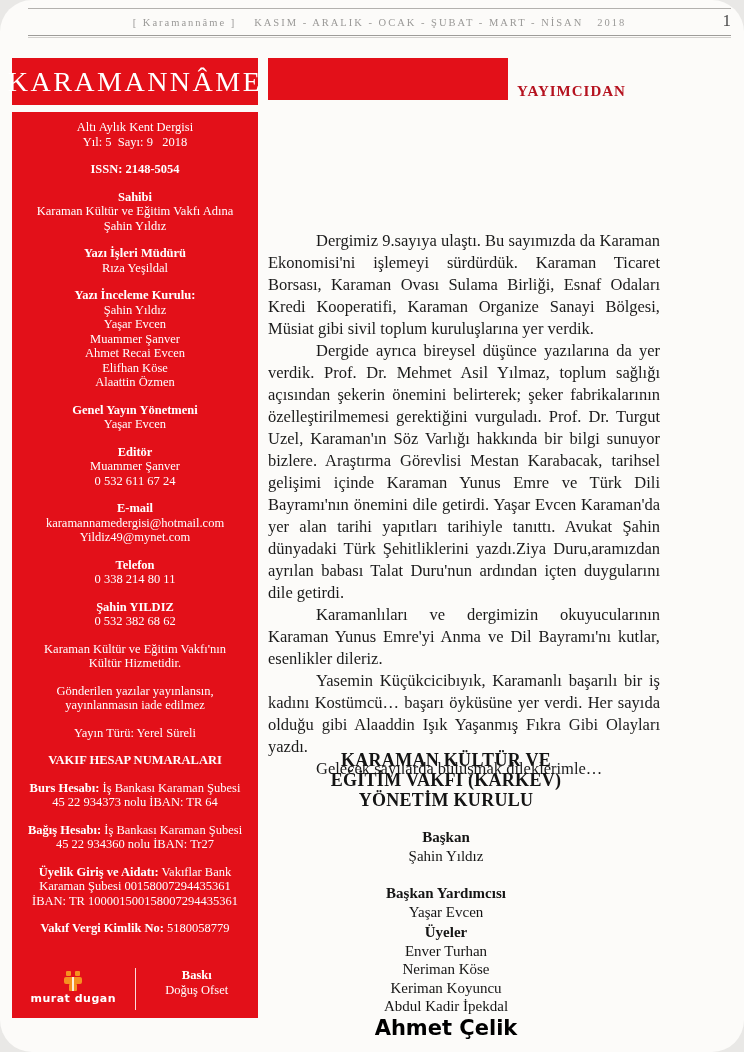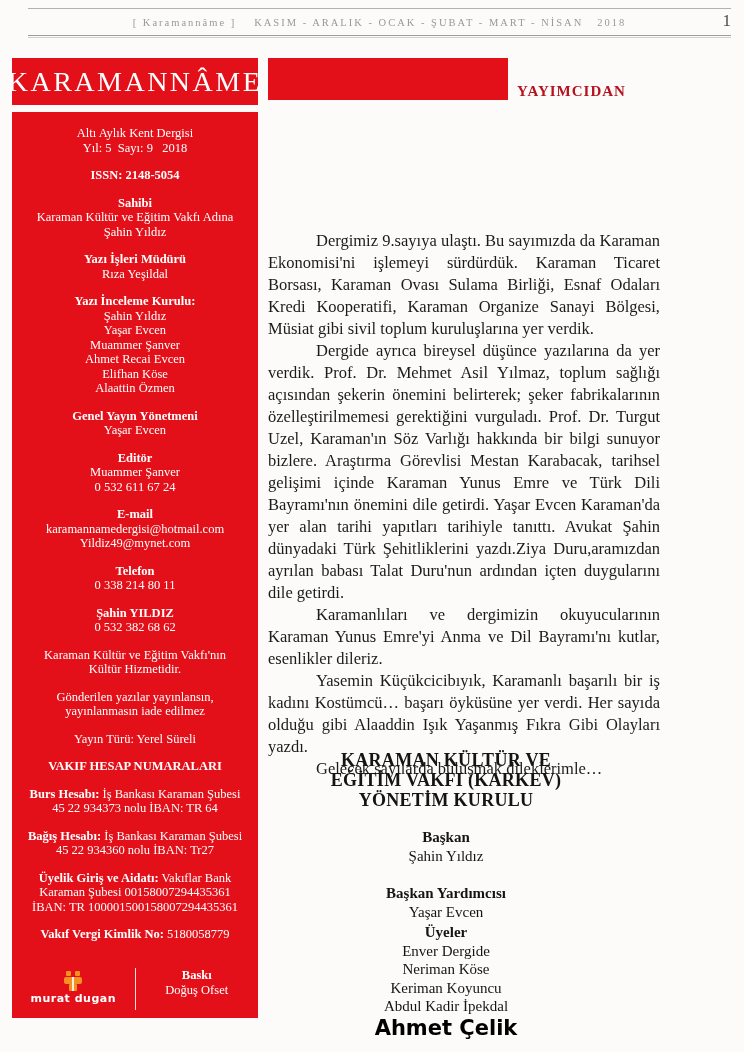--- a/index.html
+++ b/index.html
@@ -1,38 +1,38 @@
 <!DOCTYPE html>
 <html><head>
 <meta charset="utf-8">
 <style>
   html,body{margin:0;padding:0;}
   body{width:744px;height:1052px;background:#e9e8e6;}
   .page{position:relative;width:744px;height:1052px;background:#fcfbf9;overflow:hidden;
-        font-family:"Liberation Serif","DejaVu Serif",serif;}
+        font-family:"Liberation Serif","DejaVu Serif",serif;border-radius:32px;}
 
   
   .header{position:absolute;left:28px;right:13px;top:8px;height:26px;
           border-top:1px solid #b3b1ae;border-bottom:1px solid #9e9c99;
           display:flex;align-items:center;justify-content:center;}
   .header-echo{position:absolute;left:28px;right:13px;top:37px;height:0;
           border-top:1px solid #d2d0cd;}
   .running{color:#9a9997;font-size:10.5px;letter-spacing:2px;white-space:nowrap;}
   .running .rt{margin-right:18px;}
   .running .yr{margin-left:14px;}
   .pagenum{position:absolute;right:0;top:2px;color:#4a4a4a;font-size:17px;}
 
   
   .red{background:#e31019;}
   .sidebar-title{position:absolute;left:12px;top:58px;width:246px;height:47px;
           display:flex;align-items:center;justify-content:center;
           color:#fff;font-size:28px;font-weight:400;letter-spacing:2.5px;}
   .sidebar-panel{position:absolute;left:12px;top:112px;width:246px;height:906px;
           color:#fff;text-align:center;font-size:12.5px;line-height:14.5px;
-          padding-top:14px;box-sizing:border-box;overflow:hidden;}
+          padding-top:8px;box-sizing:border-box;overflow:hidden;}
   .sidebar-section{margin:0 6px 13px 6px;}
   .sidebar-line b{font-weight:bold;}
   .panel-footer{position:absolute;left:0;right:0;bottom:4px;height:50px;display:flex;align-items:center;}
   .footer-left{flex:1;display:flex;flex-direction:column;align-items:center;gap:1px;}
   .footer-right{flex:1;border-left:1px solid rgba(255,255,255,.85);height:42px;
           display:flex;flex-direction:column;align-items:center;justify-content:flex-start;}
   .logo-text{font-family:"DejaVu Sans",sans-serif;font-weight:bold;font-size:11px;letter-spacing:.5px;}
   .bold{font-weight:bold;}
 
   
@@ -186,21 +186,21 @@
         <div class="board-role">
           <div class="role-title">Başkan</div>
           <div>Şahin Yıldız</div>
         </div>
         <div class="board-role">
           <div class="role-title">Başkan Yardımcısı</div>
           <div>Yaşar Evcen</div>
         </div>
         <div class="board-role members">
           <div class="role-title">Üyeler</div>
-          <div>Enver Dergide</div>
+          <div>Enver Turhan</div>
           <div>Neriman Köse</div>
           <div>Keriman Koyuncu</div>
           <div>Abdul Kadir İpekdal</div>
         </div>
       </div>
     <div class="last-member">Ahmet Çelik</div>
   </div>
 
 </div>
 

